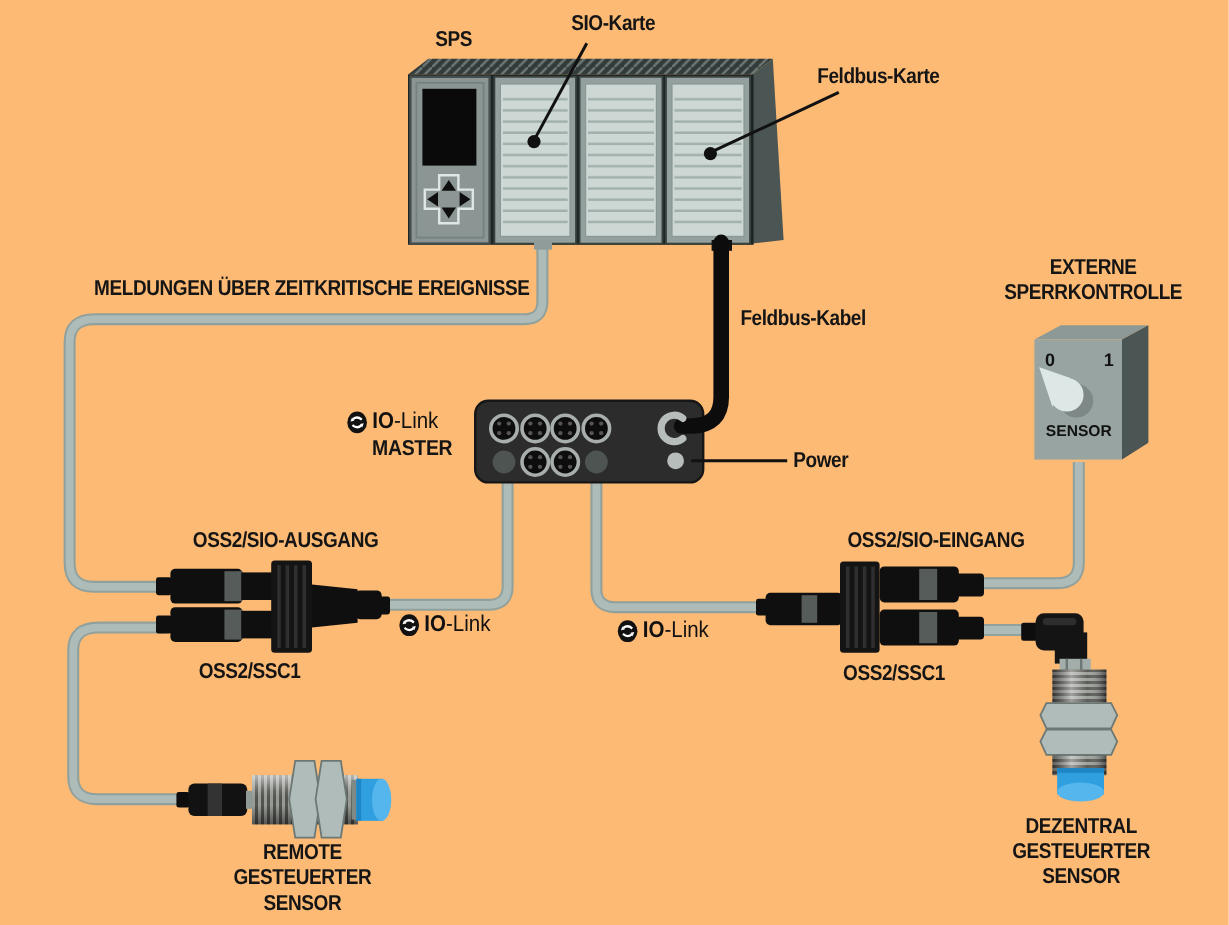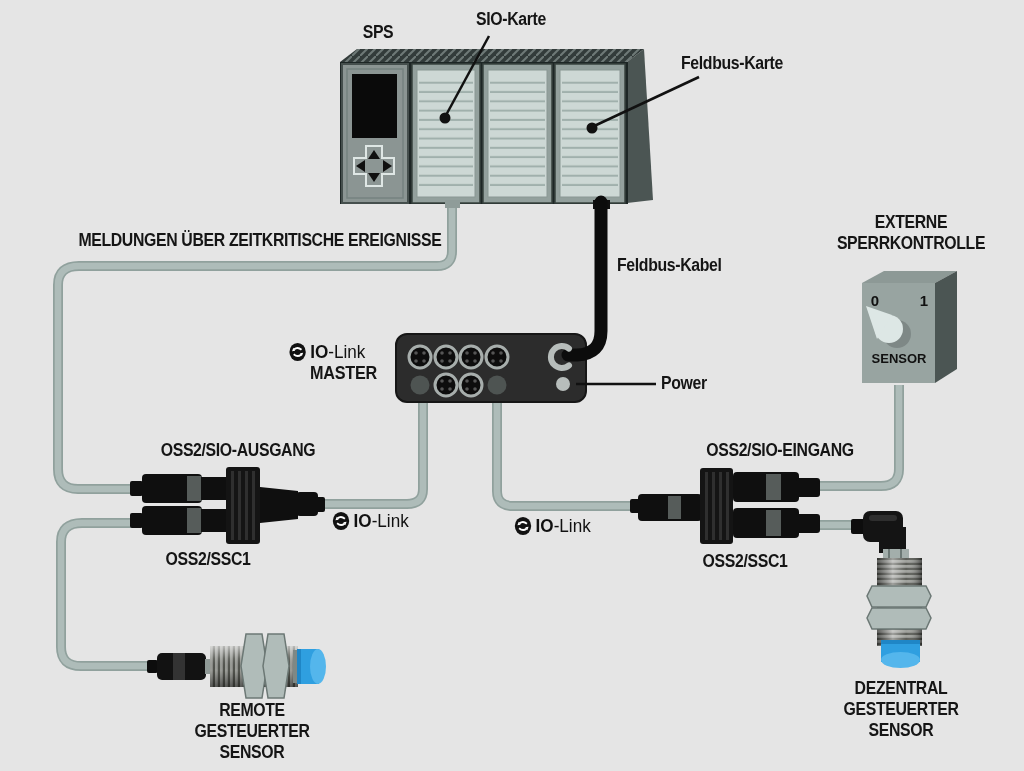--- a/index.html
+++ b/index.html
@@ -1,16 +1,16 @@
 <!DOCTYPE html>
 <html><head>
 <meta charset="utf-8">
 <style>
   html,body{margin:0;padding:0;background:#fff;}
-  #stage{position:relative;width:1024px;height:771px;background:#e5e5e5;overflow:hidden;
+  #stage{position:relative;width:1024px;height:771px;background:#fdba74;overflow:hidden;
          font-family:"Liberation Sans",sans-serif;}
   #stage svg.bg{position:absolute;left:0;top:0;}
   .lbl{position:absolute;font-weight:bold;font-size:18px;line-height:21px;color:#151515;
        letter-spacing:-0.4px;white-space:nowrap;transform:scaleX(.88);}
   .anchor-left{transform-origin:0 50%;}
   .center{text-align:center;white-space:normal;}
   .iolink{position:absolute;display:flex;align-items:center;gap:4px;transform:scaleX(.9);transform-origin:0 50%;}
   .iolink .txt{font-size:19px;color:#111;}
   .iolink .txt b{font-weight:bold;letter-spacing:0;}
   .iolink .txt .rest{font-weight:normal;}

